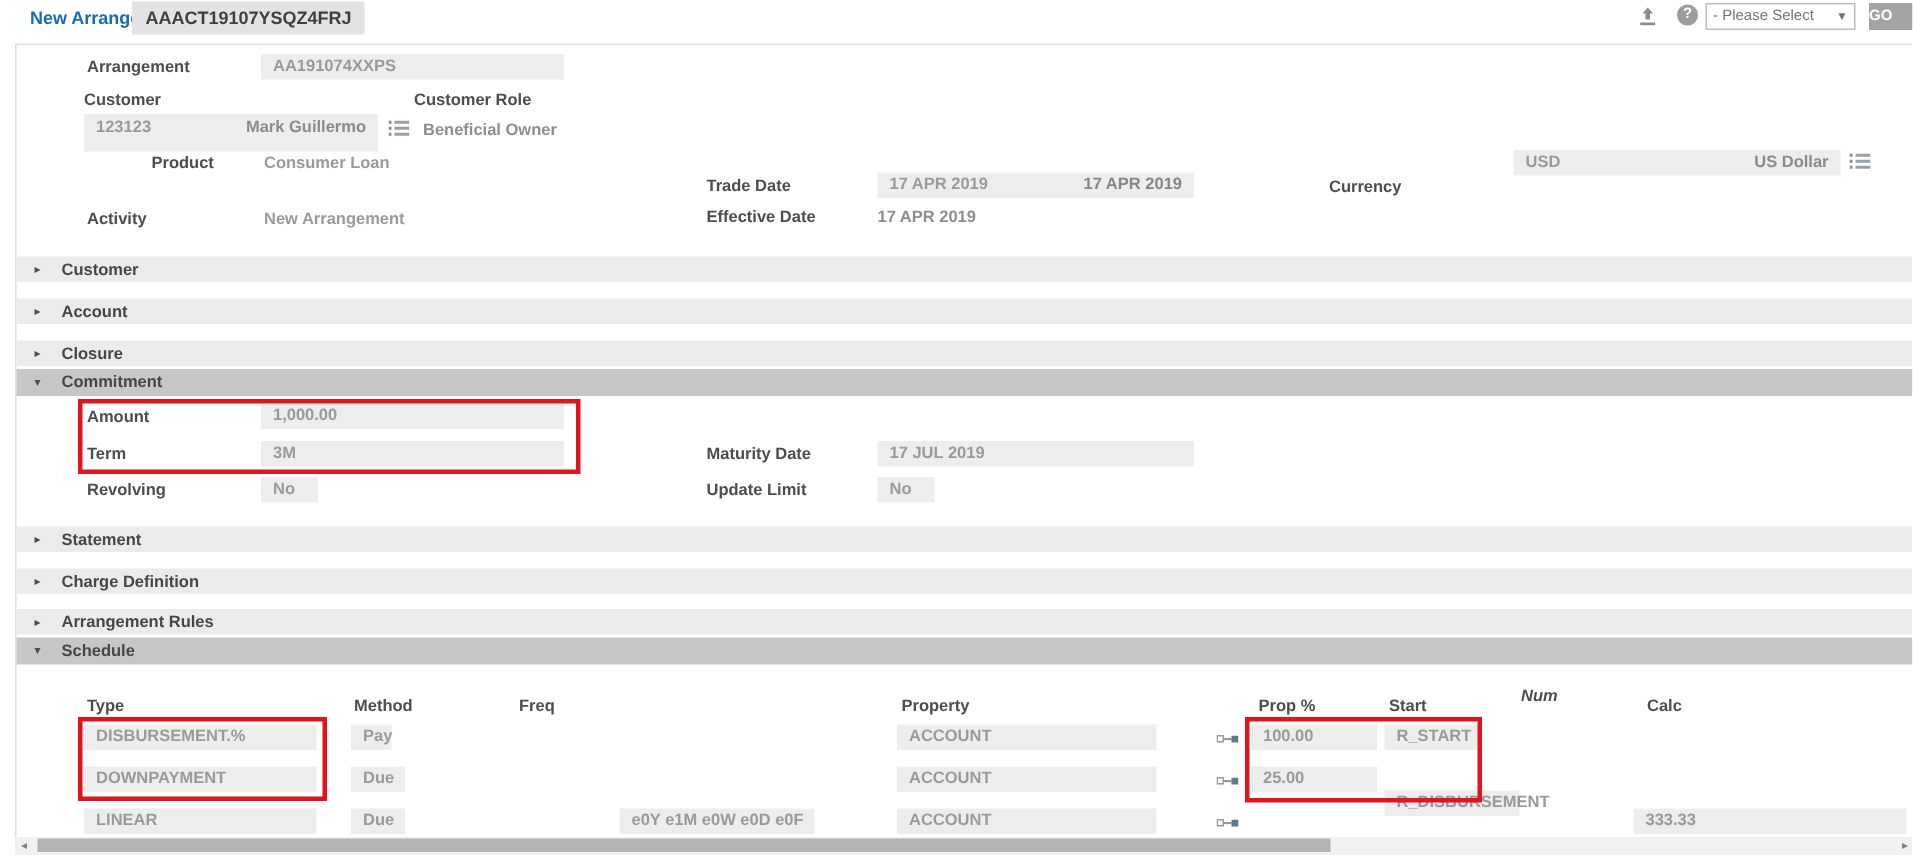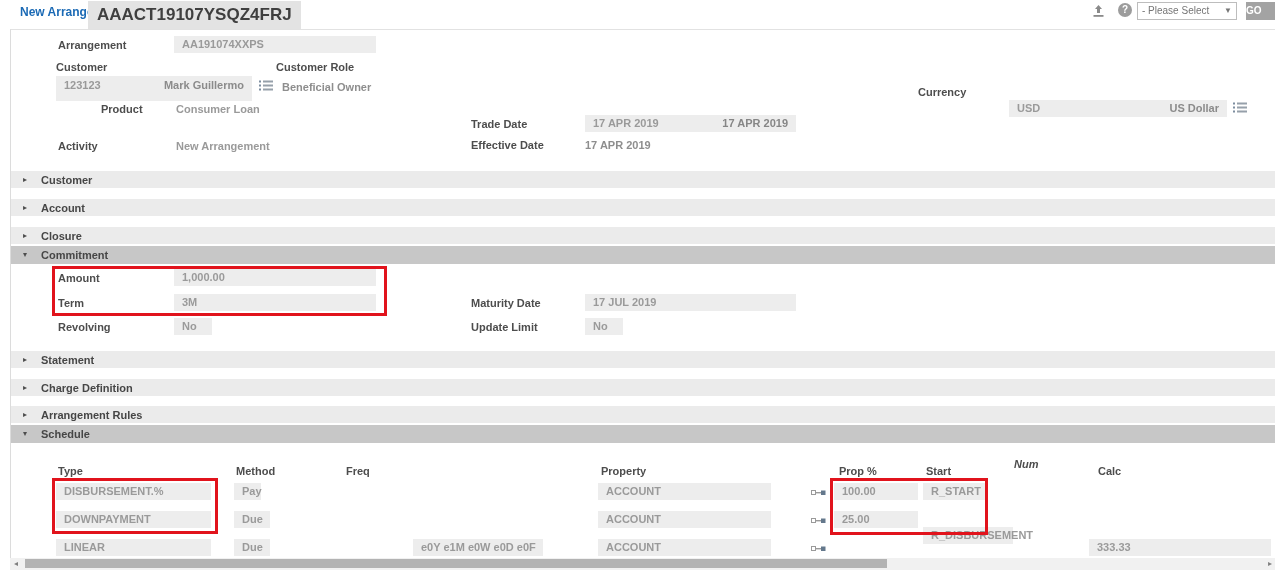--- a/index.html
+++ b/index.html
@@ -2,21 +2,21 @@
 <html><head>
 <meta charset="utf-8">
 <style>
   * { margin:0; padding:0; box-sizing:border-box; }
   html,body { background:#fff; }
   body { font-family:"Liberation Sans", sans-serif; }
   #screen { position:relative; width:1275px; height:573px; background:#fff; overflow:hidden; }
 
   
   .tab-primary { position:absolute; left:20px; top:5px; font-size:12px; font-weight:bold; color:#1b6ab5; cursor:pointer; }
-  .tab-secondary { position:absolute; left:88px; top:1px; font-size:17px; font-weight:bold; color:#3f3f3f; background:#e3e3e3; padding:4px 9px 4px 9px; cursor:pointer; }
+  .tab-secondary { position:absolute; left:88px; top:1px; font-size:12px; font-weight:bold; color:#3f3f3f; background:#e3e3e3; padding:4px 9px 4px 9px; cursor:pointer; }
   .icon-btn { position:absolute; cursor:pointer; }
   .help-circle { width:14px; height:14px; border-radius:50%; background:#9c9c9c; color:#fff; font-size:10px; font-weight:bold; text-align:center; line-height:14px; }
   .cmd-select { position:absolute; left:1137px; top:2px; width:100px; height:18px; border:1px solid #bdbdbd; background:#fff; font-size:10px; color:#757575; padding:2px 4px; }
   .cmd-select .arrow { position:absolute; right:4px; top:3px; font-size:8px; color:#777; }
   .go-btn { position:absolute; left:1246px; top:2px; width:35px; height:18px; background:#a3a3a3; color:#fff; font-size:10px; font-weight:bold; text-align:left; line-height:18px; cursor:pointer; }
 
   
   .content { position:absolute; left:10px; top:29px; width:1265px; height:529px; background:#fff; border-top:1px solid #e2e2e2; border-left:1px solid #dcdcdc; }
 
   .lbl { position:absolute; font-size:11px; font-weight:bold; color:#4d4d4d; white-space:nowrap; }
@@ -81,21 +81,21 @@
           <rect x="4" y="4.5" width="10" height="2" fill="#96a0aa"></rect>
         <rect x="0" y="8.5" width="2" height="2" fill="#7d8da0"></rect>
           <rect x="4" y="8.5" width="10" height="2" fill="#96a0aa"></rect>
       </svg>
     </div>
     <div class="plain" style="left:271px; top:51px; color:#8e8e8e;">Beneficial Owner</div>
 
     <div class="lbl" style="left:47px; top:73px;padding-left:43px;">Product</div>
     <div class="plain" style="left:165px; top:73px;">Consumer Loan</div>
 
-    <div class="lbl" style="left:875px; top:56px;margin-left:32px;">Currency</div>
+    <div class="lbl" style="left:875px; top:89px;">Currency</div>
     <div class="field" style="left:998px; top:70px; width:218px;">
       <span>USD</span>
       <span class="rt">US Dollar</span>
     </div>
     <div class="icon-btn" style="left:1222px; top:72px;">
       <svg width="14" height="11" viewBox="0 0 14 11">
         <rect x="0" y="0.5" width="2" height="2" fill="#7d8da0"></rect>
           <rect x="4" y="0.5" width="10" height="2" fill="#96a0aa"></rect>
         <rect x="0" y="4.5" width="2" height="2" fill="#7d8da0"></rect>
           <rect x="4" y="4.5" width="10" height="2" fill="#96a0aa"></rect>

